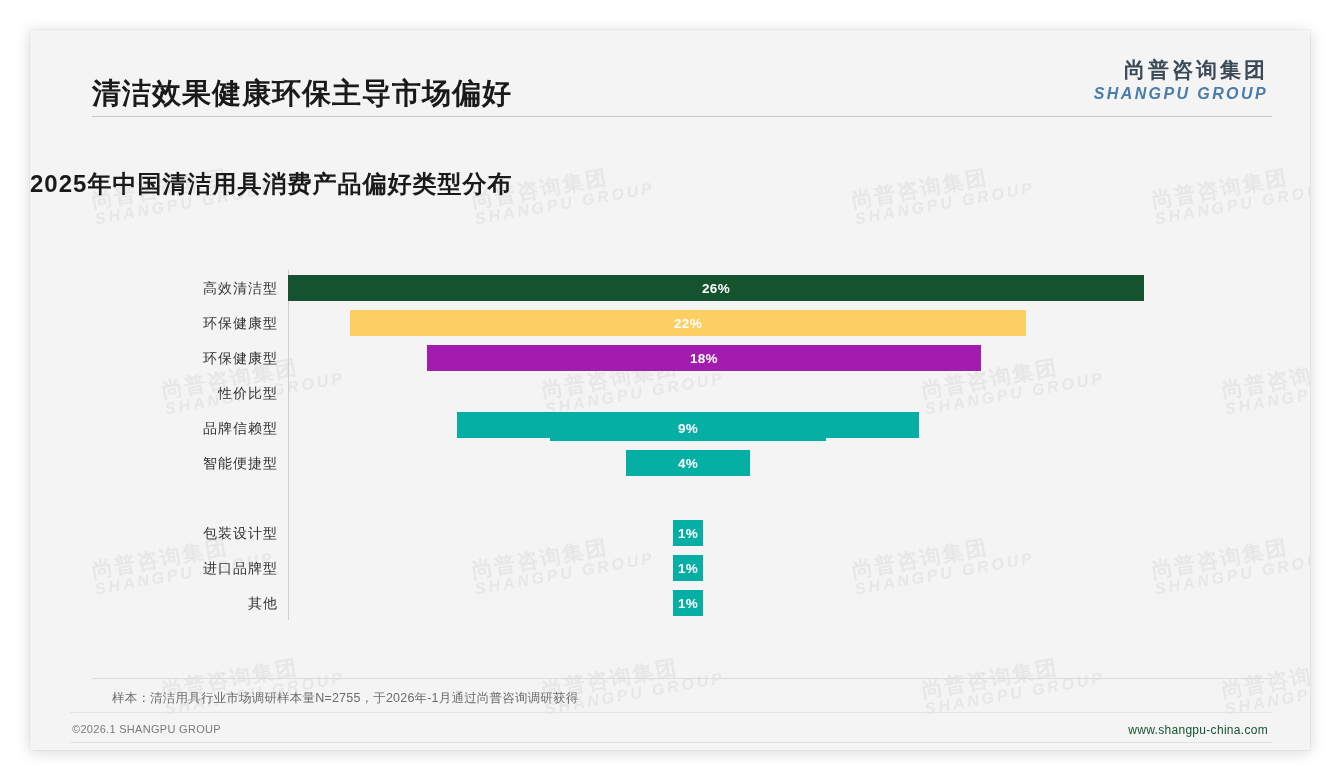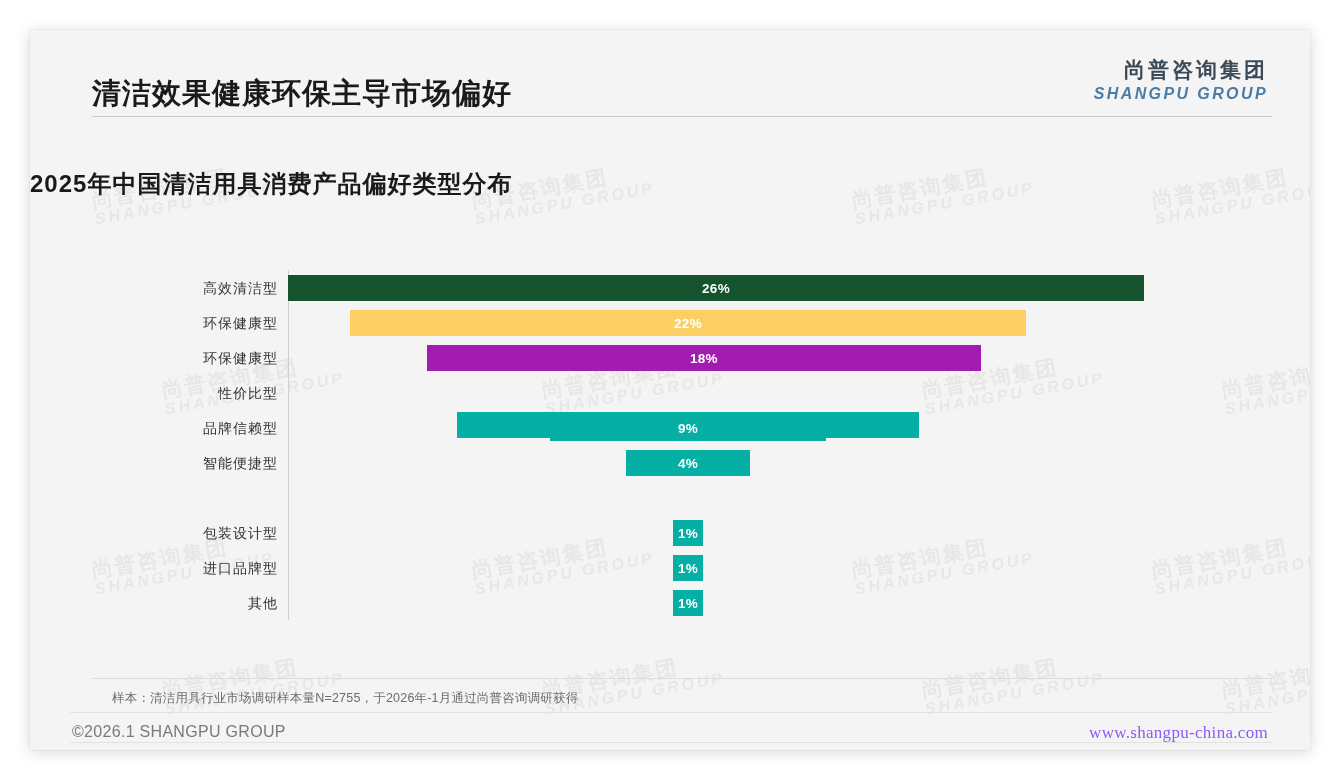--- a/index.html
+++ b/index.html
@@ -87,25 +87,25 @@
     position: absolute; left: 82px; top: 660px;
     font-size: 12.5px; color: #6b6b6b; letter-spacing: 0.2px; z-index: 3;
   }
   #footer-rule {
     position: absolute; left: 40px; top: 682px; width: 1202px; height: 1px;
     background: #e2e2e2; z-index: 3;
   }
   #footer { position: absolute; left: 0; top: 684px; width: 100%; height: 36px; z-index: 3; }
   #footer-left {
     position: absolute; left: 42px; top: 9px;
-    font-size: 16px; color: #7a7a7a; letter-spacing: 0.3px;
+    font-size: 11px; color: #7a7a7a; letter-spacing: 0.3px;
   }
   #footer-right {
     position: absolute; right: 42px; top: 9px;
-    font-size: 17px; color: #8b5cf6; letter-spacing: 0.3px; font-family: Liberation Serif, serif;
+    font-size: 12px; color: #14532d; letter-spacing: 0.3px;
   }
   #footer-bottom-rule {
     position: absolute; left: 40px; top: 712px; width: 1202px; height: 1px;
     background: #e2e2e2; z-index: 3;
   }
 </style>
 </head>
 <body>
 
 <div id="slide">

